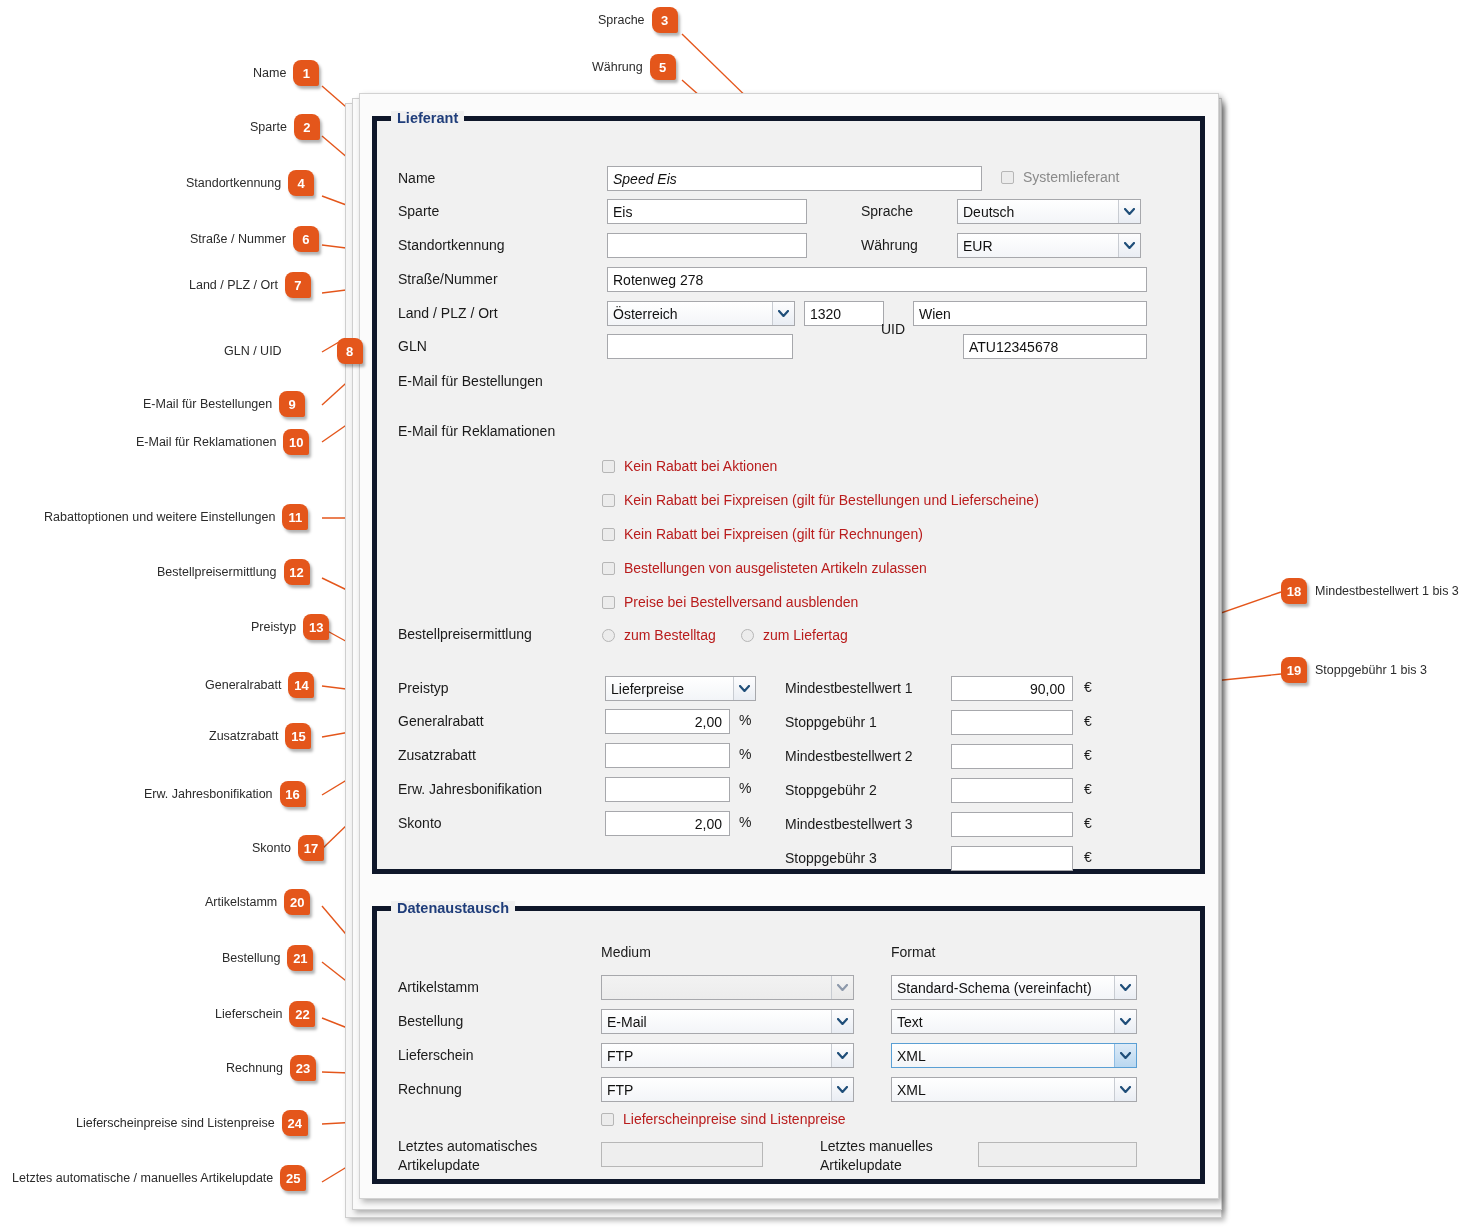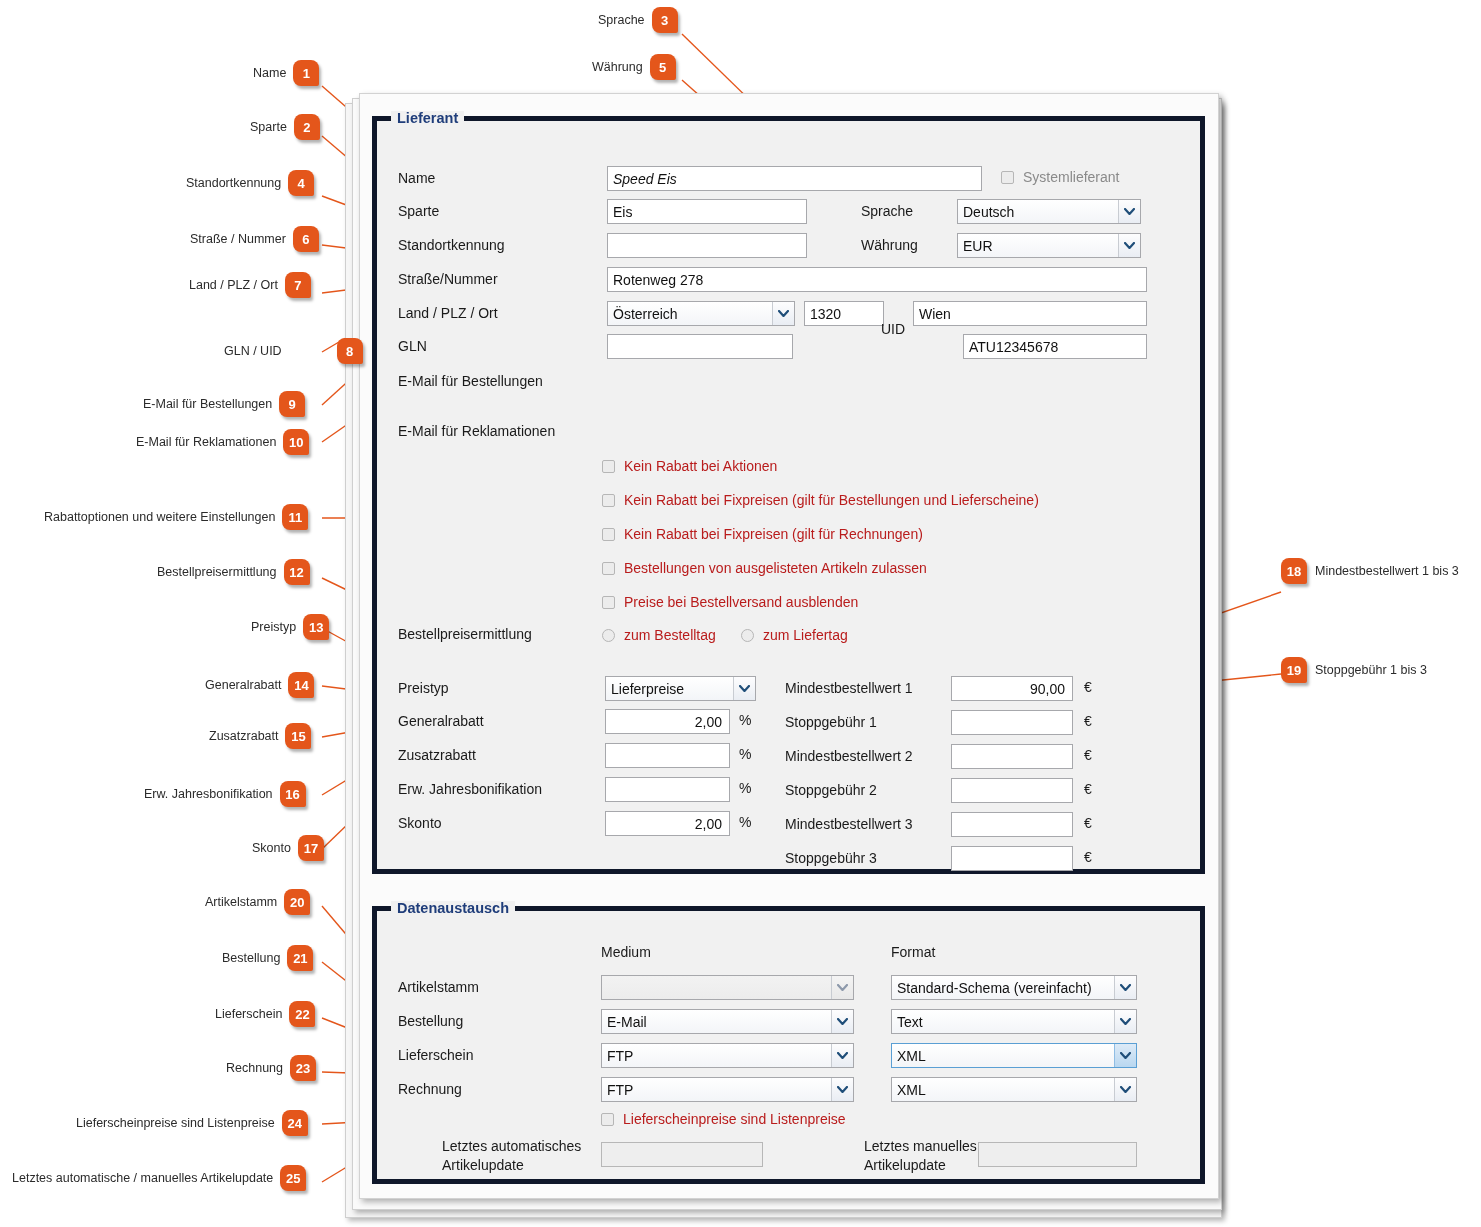--- a/index.html
+++ b/index.html
@@ -95,21 +95,21 @@
   #group-lieferant { left: 12px; top: 22px; width: 833px; height: 758px; }
   #group-datenaustausch { left: 12px; top: 812px; width: 833px; height: 278px; }
 
   
   .lbl {
     position: absolute;
     font-size: 14px;
     color: #1a1a1a;
     line-height: 17px;
   }
-  .lbl.two { line-height: 19px; margin-left: 44px; }
+  .lbl.two { line-height: 19px; }
 
   .fld {
     position: absolute;
     box-sizing: border-box;
     background: #ffffff;
     border: 1px solid #a7a8ac;
     font-size: 14px;
     color: #111111;
     padding: 0 5px;
     display: flex;
@@ -559,21 +559,21 @@
   <span class="badge">15</span>
 </div>
 <div class="callout left-label" style="left:144px; top:781px;">
   <span class="cap">Erw. Jahresbonifikation</span>
   <span class="badge">16</span>
 </div>
 <div class="callout left-label" style="left:252px; top:835px;">
   <span class="cap">Skonto</span>
   <span class="badge">17</span>
 </div>
-<div class="callout right-label" style="left:1281px; top:558px;">
+<div class="callout right-label" style="left:1281px; top:578px;">
   <span class="badge">18</span>
   <span class="cap">Mindestbestellwert 1 bis 3</span>
 </div>
 <div class="callout right-label" style="left:1281px; top:657px;">
   <span class="badge">19</span>
   <span class="cap">Stoppgebühr 1 bis 3</span>
 </div>
 <div class="callout left-label" style="left:205px; top:889px;">
   <span class="cap">Artikelstamm</span>
   <span class="badge">20</span>

